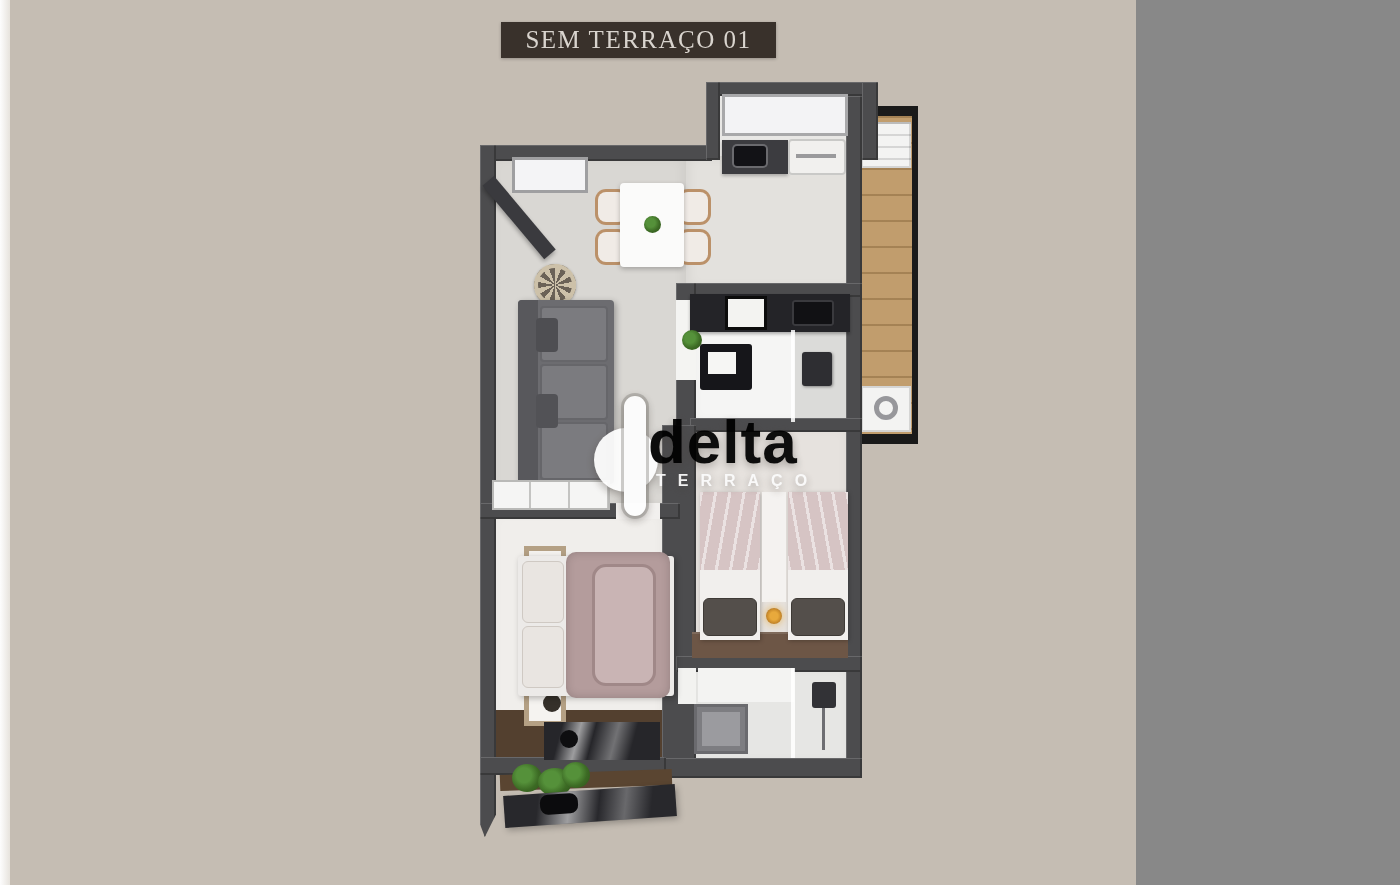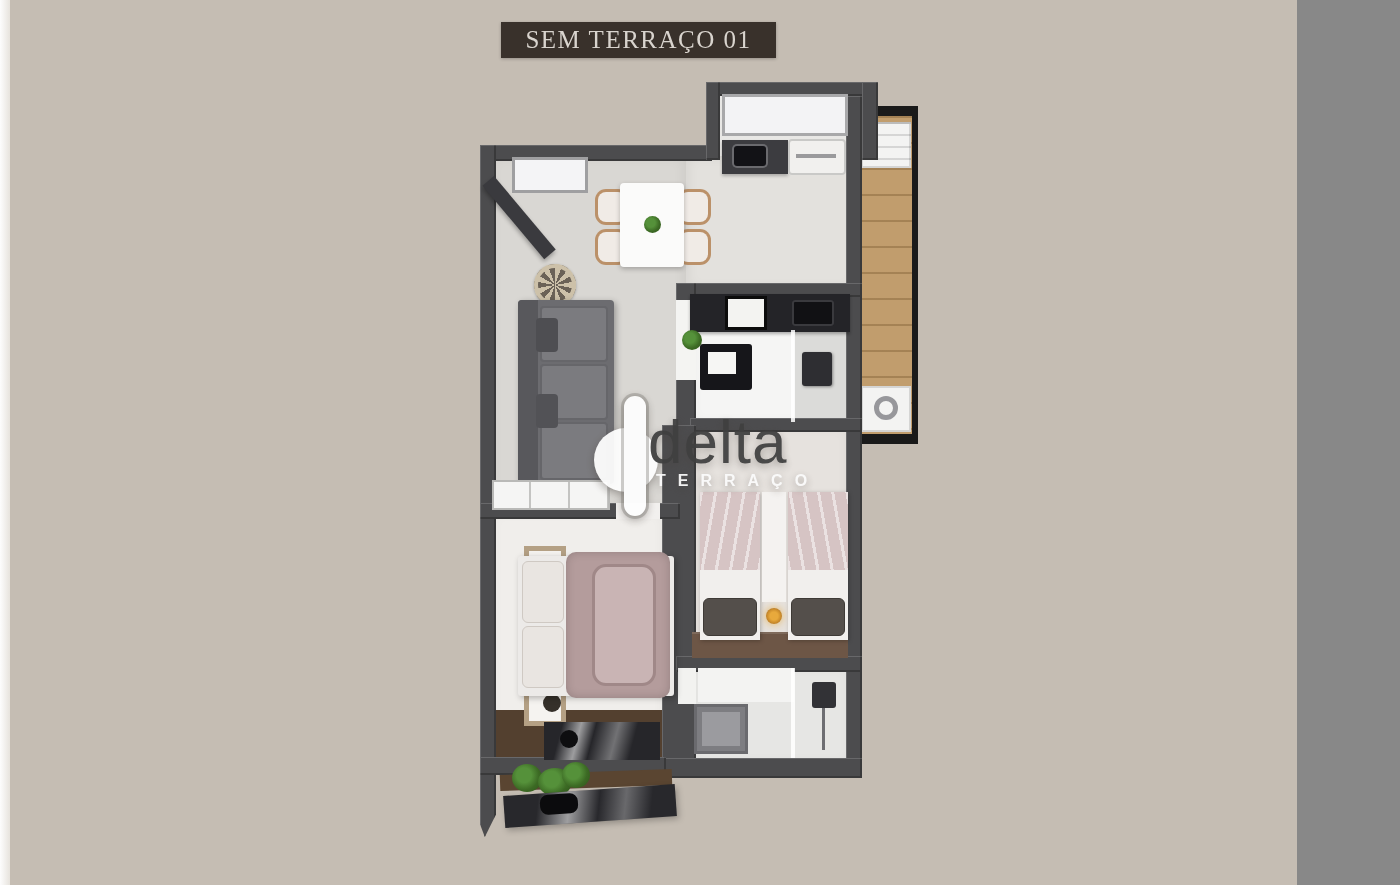--- a/index.html
+++ b/index.html
@@ -1,36 +1,36 @@
 <!DOCTYPE html>
 <html><head>
 <meta charset="utf-8">
 <style>
   html,body{margin:0;padding:0;background:#888;}
-  #stage{position:relative;width:1297px;height:885px;background:#c5bdb3;overflow:hidden;
+  #stage{position:relative;width:1136px;height:885px;background:#c5bdb3;overflow:hidden;
          font-family:"Liberation Sans",sans-serif;}
   .abs{position:absolute;}
   .wall{background:#4c4c4e;box-shadow:inset 1px 1px 0 rgba(255,255,255,.16),inset -2px -2px 0 rgba(0,0,0,.25);}
   .floor{box-shadow:inset 0 0 14px rgba(0,0,0,.08);}
   .tile{background-image:
         repeating-linear-gradient(0deg,rgba(0,0,0,.035) 0 1px,transparent 1px 44px),
         repeating-linear-gradient(90deg,rgba(0,0,0,.035) 0 1px,transparent 1px 44px);}
   .wood{background:#c19d6d;background-image:repeating-linear-gradient(180deg,rgba(90,60,20,.28) 0 2px,transparent 2px 26px);}
   .whitebox{background:#f3f3f2;box-shadow:inset 0 0 0 2px rgba(0,0,0,.12);}
   #banner{left:501px;top:22px;width:275px;height:36px;background:#39312b;
           display:flex;align-items:center;justify-content:center;box-shadow:0 1px 3px rgba(0,0,0,.25);}
   #banner span{font-family:"Liberation Serif",serif;font-size:25px;letter-spacing:1.5px;color:#d9d4ce;}
   .edgeL{left:0;top:0;width:10px;height:885px;background:linear-gradient(90deg,#fdfdfd,#e7e3dd);}
   .edgeR{left:1387px;top:0;width:13px;height:885px;background:#edeff5;border-left:1px solid #b9b2ad;}
   
   #wm{left:560px;top:380px;width:300px;height:170px;filter:drop-shadow(0 3px 4px rgba(70,65,60,.45));opacity:.94;}
   #wm .circ{left:34px;top:48px;width:64px;height:64px;border-radius:50%;background:#fefefe;}
   #wm .bar{left:64px;top:16px;width:22px;height:120px;border-radius:11px;background:#fefefe;
            box-shadow:0 0 0 3px rgba(110,105,100,.35);}
-  #wm .brand{left:88px;top:26px;font-size:62px;font-weight:400;color:#404040;letter-spacing:1px;}
+  #wm .brand{left:88px;top:26px;font-size:62px;font-weight:700;color:#000000;letter-spacing:1px;}
   #wm .sub{left:96px;top:92px;font-size:16px;font-weight:700;color:#fbfbfb;letter-spacing:12px;}
   .cush{background:#7b7b7f;border:2px solid #66666a;border-radius:4px;box-sizing:border-box;}
   .chair{background:#f0ebe6;border-radius:8px;box-sizing:border-box;box-shadow:0 0 0 3px #bb9169;}
   .nstand{background:#f5f3f0;box-sizing:border-box;border:5px solid #b4a084;}
   .pillow{background:#e9e5e1;border:1px solid #cfc9c3;border-radius:6px;box-sizing:border-box;}
   .glass{background:rgba(255,255,255,.85);}
   .plant{border-radius:50%;background:radial-gradient(circle at 40% 40%,#55913a 0 30%,#3c6a24 60%,#2e5319 100%);}
 </style>
 </head>
 <body>

